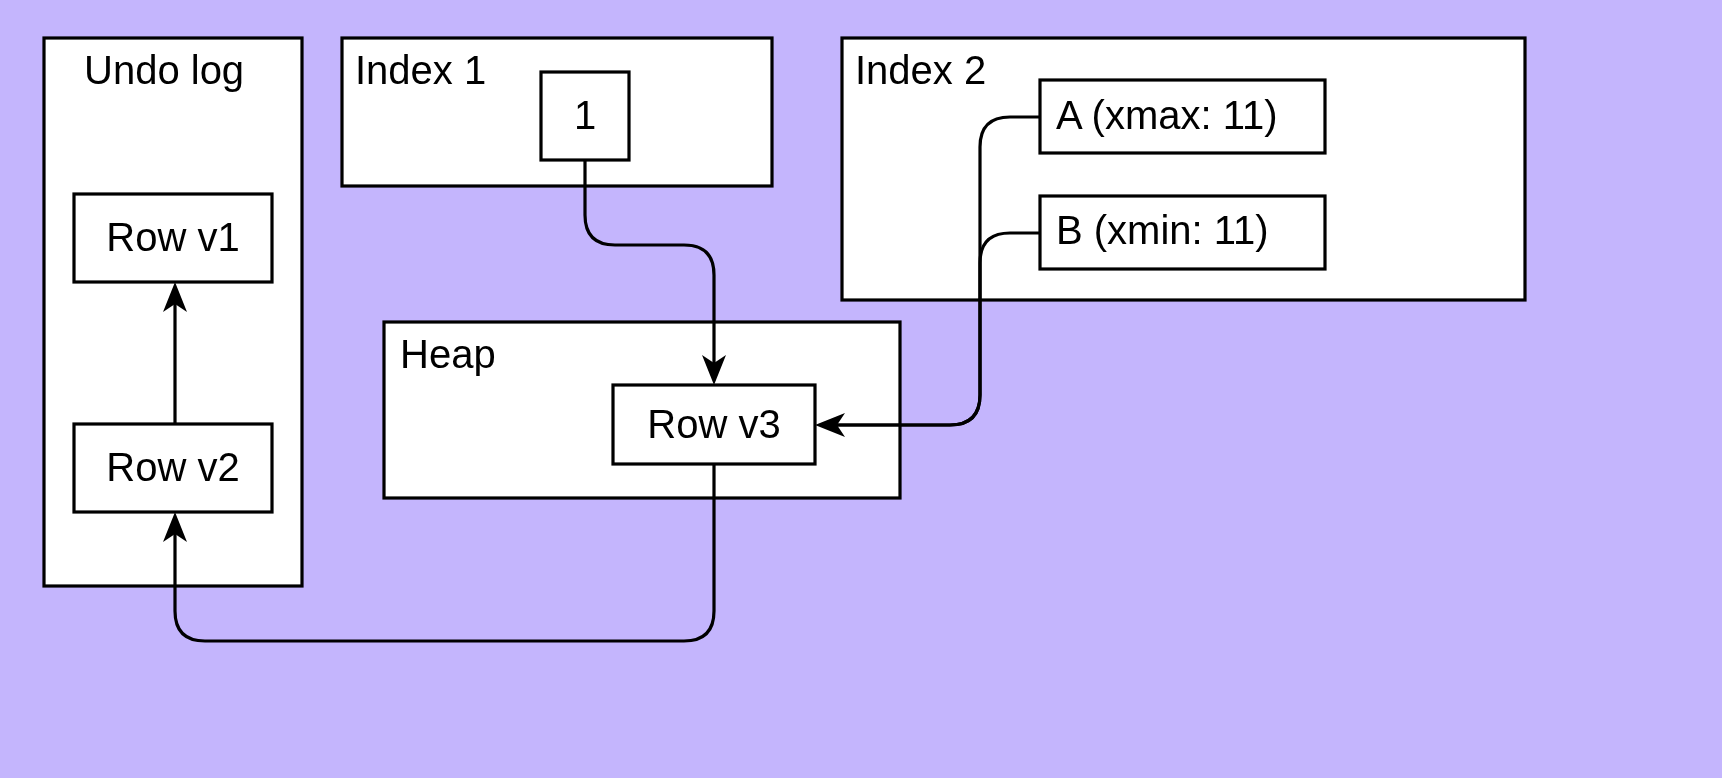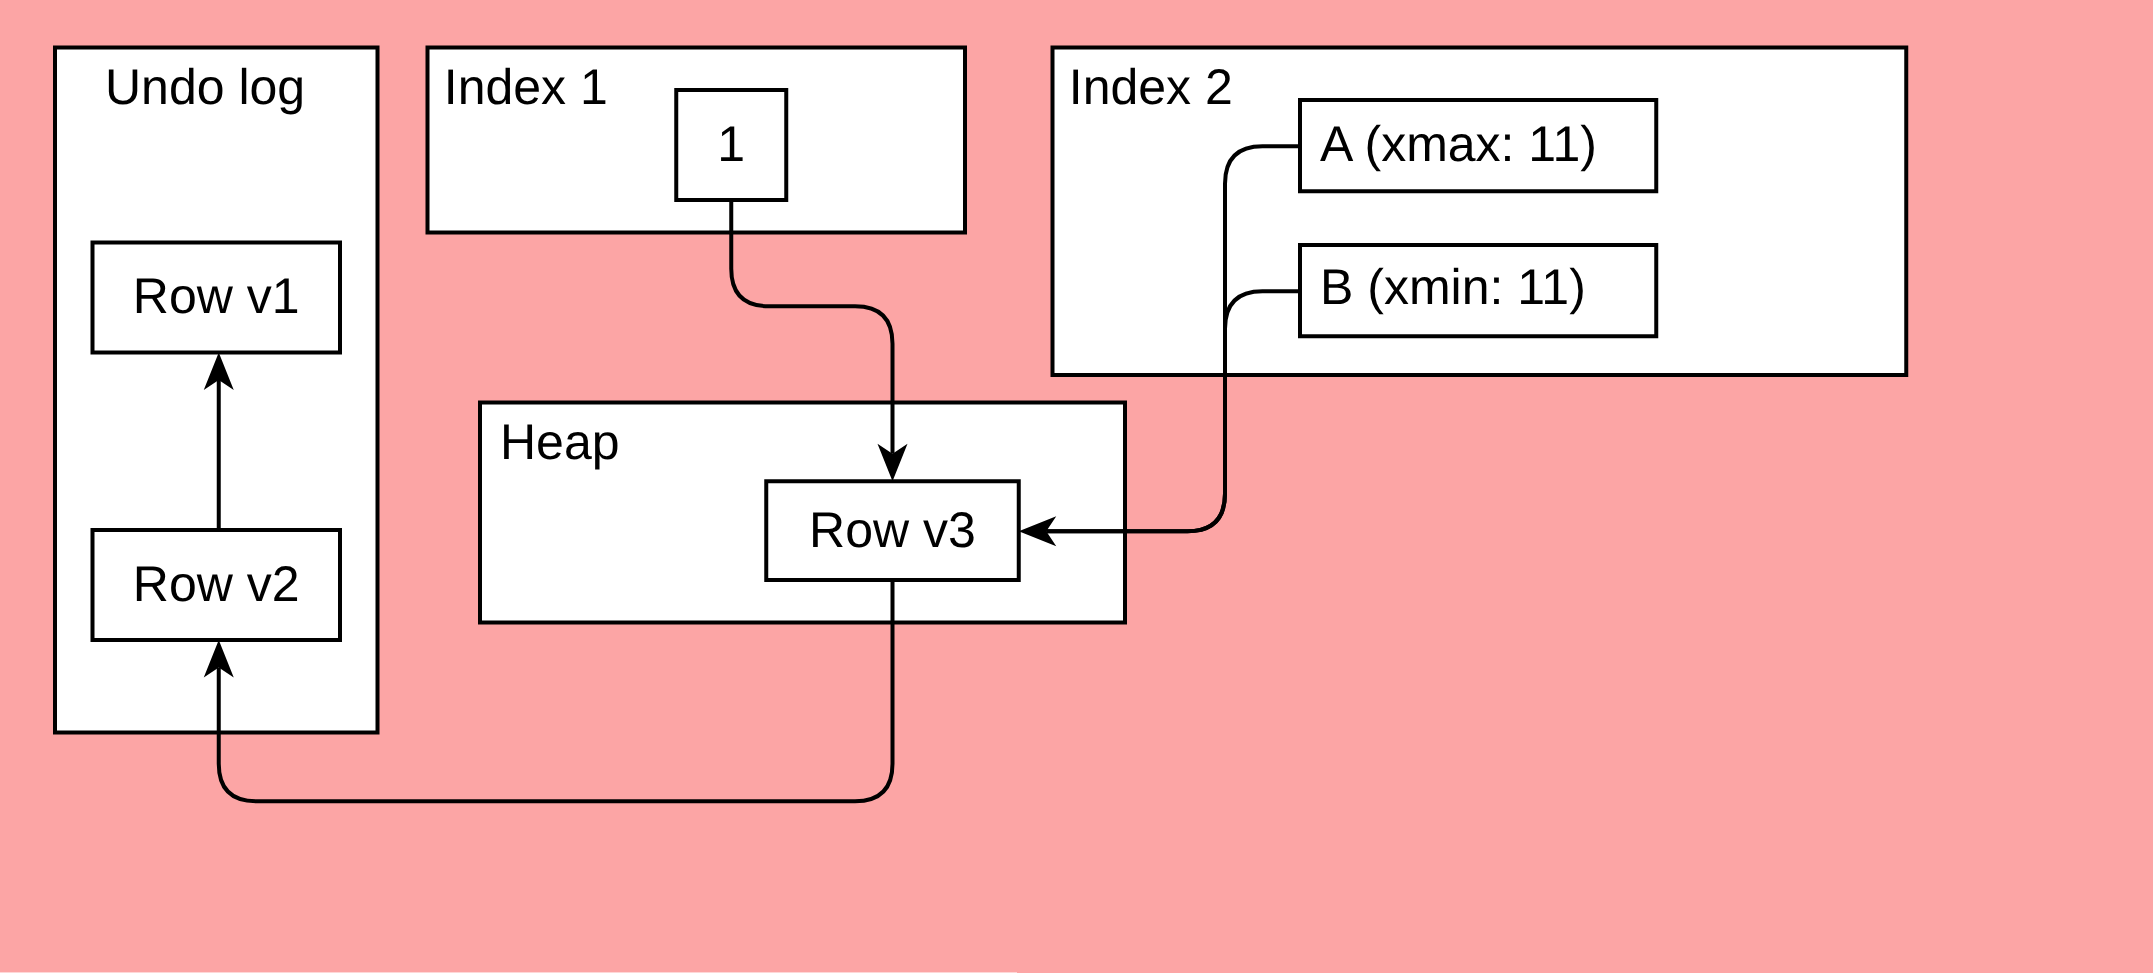--- a/index.html
+++ b/index.html
@@ -7,21 +7,21 @@
     padding: 0;
     background: #ffffff;
   }
   body {
     font-family: "Liberation Sans", sans-serif;
   }
   #canvas {
     position: relative;
     width: 1722px;
     height: 778px;
-    background: #fca5a5;
+    background: #c4b5fd;
     overflow: hidden;
   }
   #diagram-svg {
     position: absolute;
     left: 0;
     top: 0;
     width: 1722px;
     height: 778px;
   }
   .box-rect {

